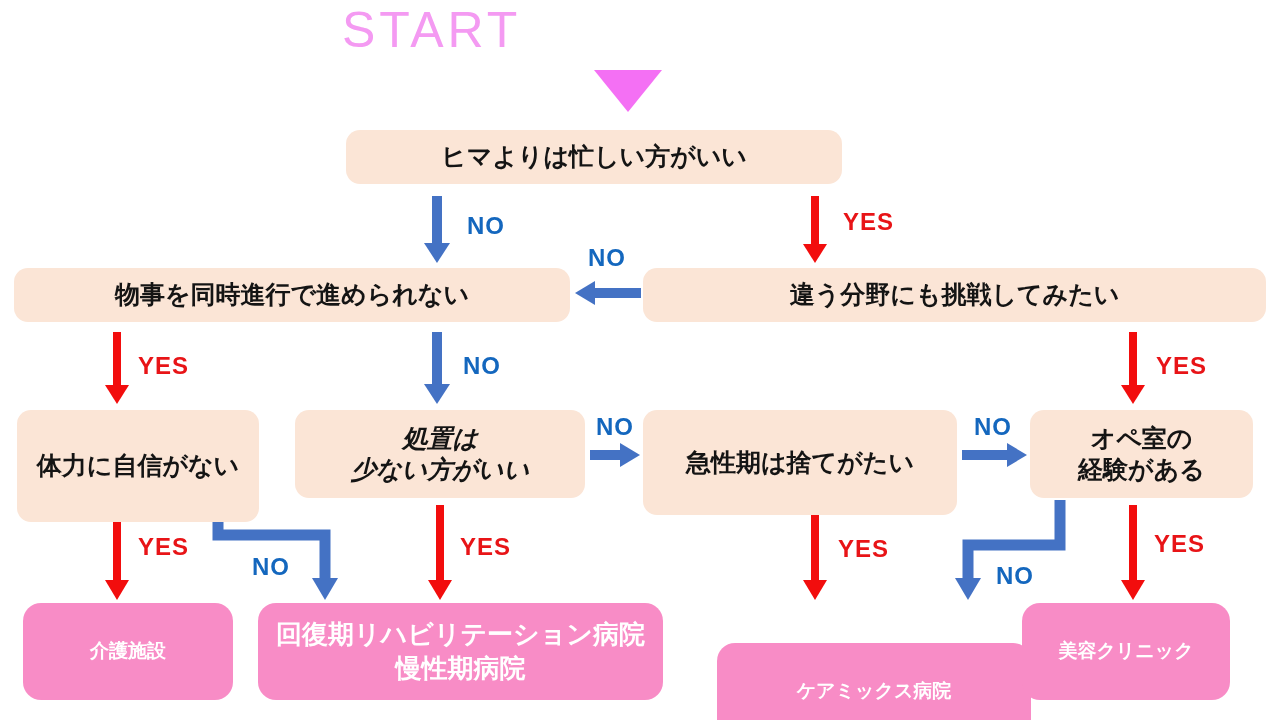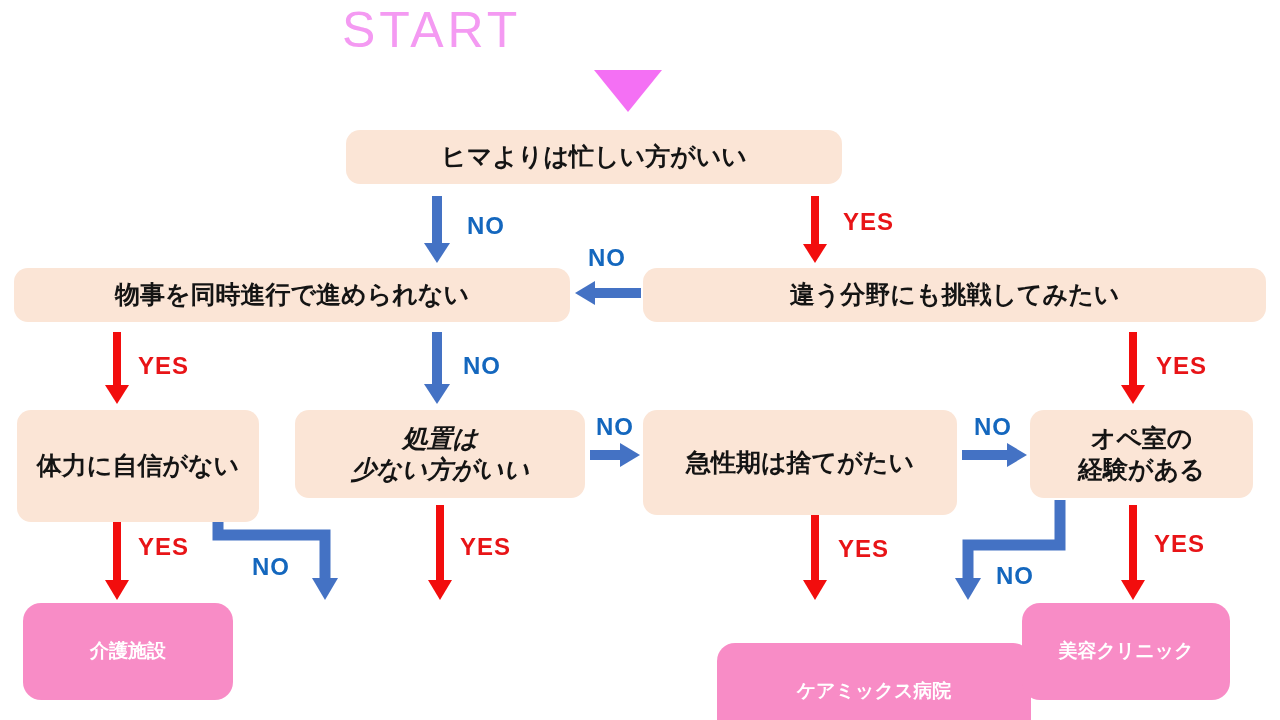--- a/index.html
+++ b/index.html
@@ -156,20 +156,24 @@
     <span>急性期は捨てがたい</span>
   </div>
   <div class="qbox" id="q7">
     <span>オペ室の</span>
     <span>経験がある</span>
   </div>
 
   <div class="rbox" id="r1">
     <span>介護施設</span>
   </div>
+  <div class="rbox" id="r2">
+    <span>回復期リハビリテーション病院</span>
+    <span>慢性期病院</span>
+  </div>
   <div class="rbox" id="r3">
     <span>ケアミックス病院</span>
   </div>
   <div class="rbox" id="r4">
     <span>美容クリニック</span>
   </div>
 
   <div class="edge-label no" id="lb-q1-no">NO</div>
   <div class="edge-label yes" id="lb-q1-yes">YES</div>
   <div class="edge-label no" id="lb-q3-no2">NO</div>

